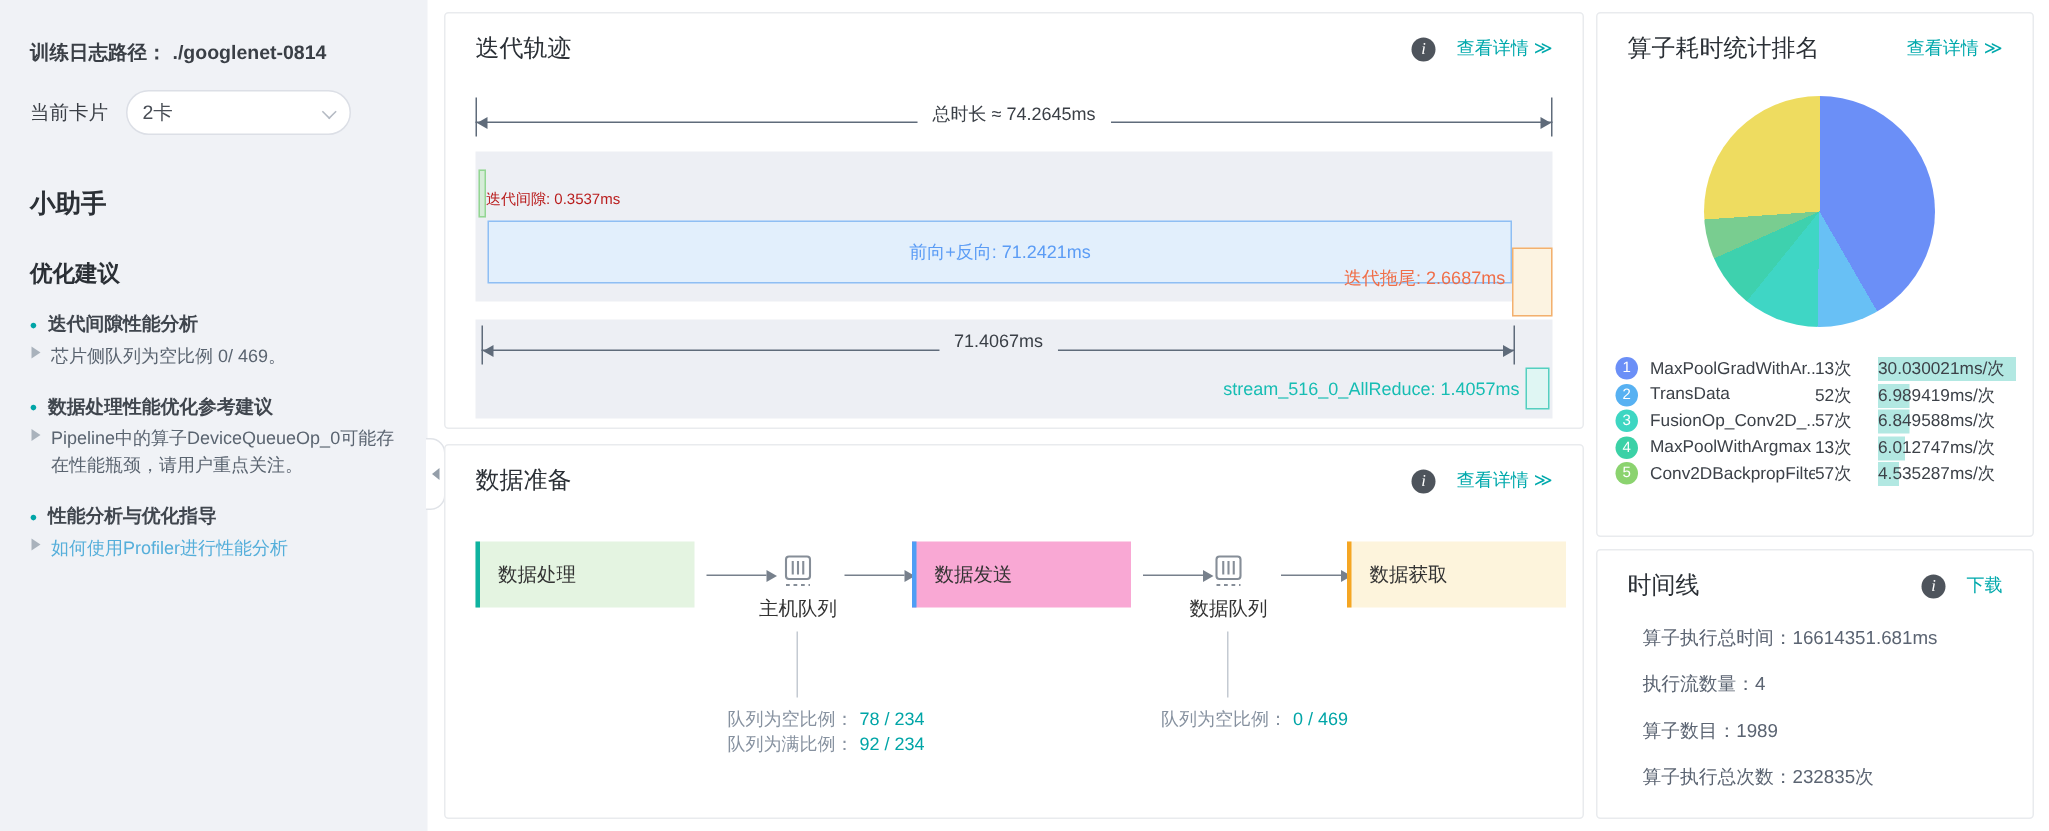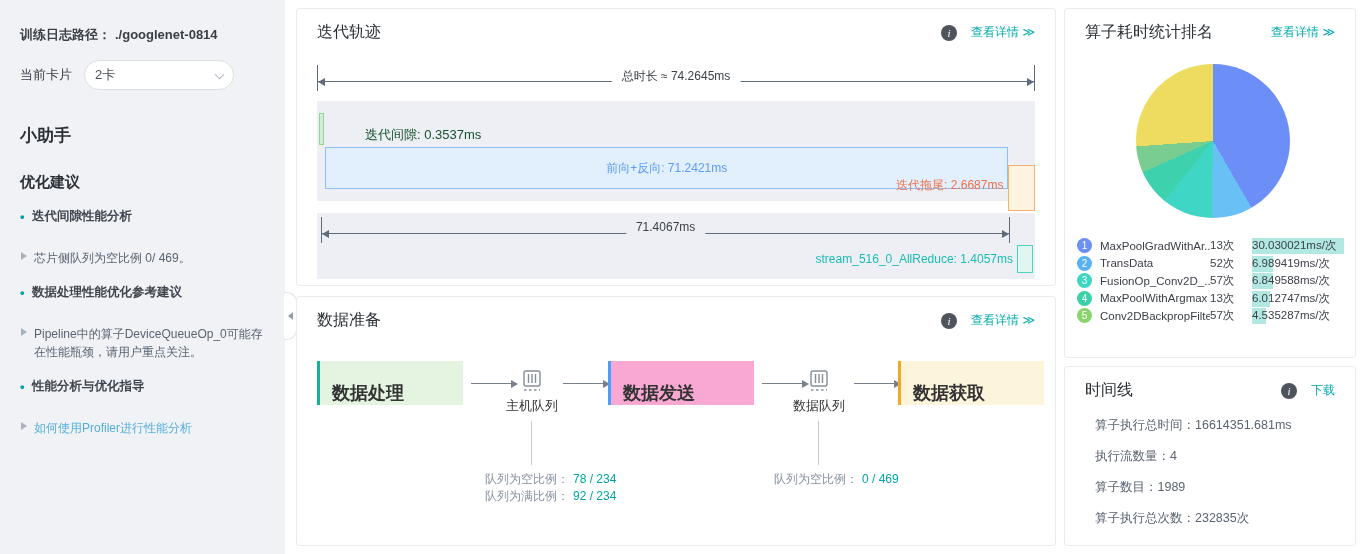--- a/index.html
+++ b/index.html
@@ -12,21 +12,21 @@
   .log-row { font-size:13px; font-weight:bold; color:#3a3f46; }
   .log-row .path { margin-left:4px; }
   .card-row { margin-top:16px; display:flex; align-items:center; font-size:13px; color:#3a3f46; }
   .select { margin-left:12px; width:150px; height:30px; background:#fff; border:1px solid #dcdfe6; border-radius:15px; display:flex; align-items:center; padding:0 10px; font-size:13px; color:#4a4f57; position:relative; }
   .select .chev { position:absolute; right:10px; top:10px; width:7px; height:7px; border-right:1px solid #b4bac3; border-bottom:1px solid #b4bac3; transform:rotate(45deg); }
   .assist-title { margin-top:34px; font-size:17px; font-weight:bold; color:#2b3036; }
   .sugg-title { margin-top:26px; font-size:15px; font-weight:bold; color:#2b3036; }
   .sg { margin-top:16px; }
   .sg-title { font-size:12.5px; font-weight:bold; color:#40464e; position:relative; padding-left:12px; }
   .sg-title .dot { position:absolute; left:0; top:1px; color:#00a5a7; font-size:13px; }
-  .sg-item { position:relative; margin-top:24px; padding-left:14px; font-size:12px; line-height:1.55; color:#5a6470; }
+  .sg-item { position:relative; margin-top:3px; padding-left:14px; font-size:12px; line-height:1.55; color:#5a6470; }
   .sg-item .tri { position:absolute; left:1px; top:3px; width:0; height:0; border-left:6px solid #a9b2bc; border-top:4px solid transparent; border-bottom:4px solid transparent; }
   .sg-item.link { color:#54aeda; cursor:pointer; }
   .collapse-tab { position:absolute; left:284px; top:292px; width:13px; height:48px; background:#fff; border:1px solid #e0e3e8; border-left:none; border-radius:0 10px 10px 0; display:flex; align-items:center; justify-content:center; cursor:pointer; }
   .collapse-tab .arr { width:0; height:0; border-right:5px solid #949ea9; border-top:4px solid transparent; border-bottom:4px solid transparent; }
 
   
   .panel { position:absolute; background:#fff; border:1px solid #e9ebee; border-radius:3px; }
   .panel-head { display:flex; align-items:center; padding:13px 20px 8px 20px; }
   .panel-title { font-size:16px; font-weight:normal; color:#2b3036; }
   .head-spacer { flex:1; }
@@ -46,31 +46,31 @@
   .h-arrow .tick-l{left:0;} .h-arrow .tick-r{right:0;}
   .h-arrow .ah-l,.h-arrow .ah-r { position:absolute; top:13px; width:0; height:0; border-top:4px solid transparent; border-bottom:4px solid transparent; }
   .h-arrow .ah-l { left:1px; border-right:7px solid #5f6b7a; }
   .h-arrow .ah-r { right:1px; border-left:7px solid #5f6b7a; }
   .h-arrow .albl { position:absolute; top:3px; left:50%; transform:translateX(-50%); background:#fff; padding:0 10px; font-size:12px; color:#3a3f46; white-space:nowrap; }
   .total-arrow { margin-top:14px; }
   .band { position:relative; background:#edeff4; }
   .band1 { margin-top:10px; height:100px; }
   .band2 { margin-top:12px; height:66px; }
   .gap-rect { position:absolute; left:2px; top:12px; width:5px; height:32px; background:rgba(186,233,182,.45); border:1px solid #93d693; }
-  .gap-label { position:absolute; left:7px; top:25px; font-size:13px; color:#14532d; white-space:nowrap;margin-left:41px; }
+  .gap-label { position:absolute; left:7px; top:25px; font-size:10px; color:#b91c1c; white-space:nowrap; }
   .fb-rect { position:absolute; left:8px; width:calc(96.3% - 8px); top:46px; height:42px; background:#e2effc; border:1px solid #8fbef3; display:flex; align-items:center; justify-content:center; font-size:12px; color:#5b9cf5; }
   .tail-rect { position:absolute; right:0; width:3.7%; top:64px; height:46px; background:#fcf3e1; border:1px solid #f3b06e; }
   .tail-label { position:absolute; right:calc(3.7% + 5px); top:76px; font-size:12px; color:#f06e48; white-space:nowrap; }
   .iter2-arrow { position:absolute; left:4px; width:96%; top:4px; height:26px; }
   .iter2-arrow .albl { background:#edeff4; }
   .ar-rect { position:absolute; right:2px; width:16px; top:32px; height:28px; background:#dff6f3; border:1px solid #55cfc0; }
   .ar-label { position:absolute; right:22px; top:39px; font-size:12px; color:#17bdb3; white-space:nowrap; }
 
   
-  .node-box { position:absolute; width:146px; height:44px; display:flex; align-items:flex-end; padding-left:12px; font-size:18px; font-weight:bold; color:#333; border-left:3px solid; }
+  .node-box { position:absolute; width:146px; height:44px; display:flex; align-items:center; padding-left:12px; font-size:13px; font-weight:normal; color:#333; border-left:3px solid; }
   .nb-green  { background:#e4f4e1; border-left-color:#0fb3a0; }
   .nb-blue   { background:#f9a8d4; border-left-color:#4f9ef5; }
   .nb-orange { background:#fdf4dc; border-left-color:#f5a623; }
   .flow-arrow { position:absolute; height:0; border-top:1px solid #77808c; }
   .flow-arrow::after { content:""; position:absolute; right:-7px; top:-4.5px; width:0; height:0; border-left:7px solid #77808c; border-top:4px solid transparent; border-bottom:4px solid transparent; }
   .queue-ic { position:absolute; }
   .queue-lbl { position:absolute; width:64px; text-align:center; font-size:13px; font-weight:normal; color:#333; }
   .vline { position:absolute; width:0; border-left:1px solid #c4cad2; }
   .qstats { position:absolute; font-size:12px; line-height:17px; color:#8792a0; white-space:nowrap; }
   .qstats b { font-weight:normal; color:#00a5a7; margin-left:4px; }

